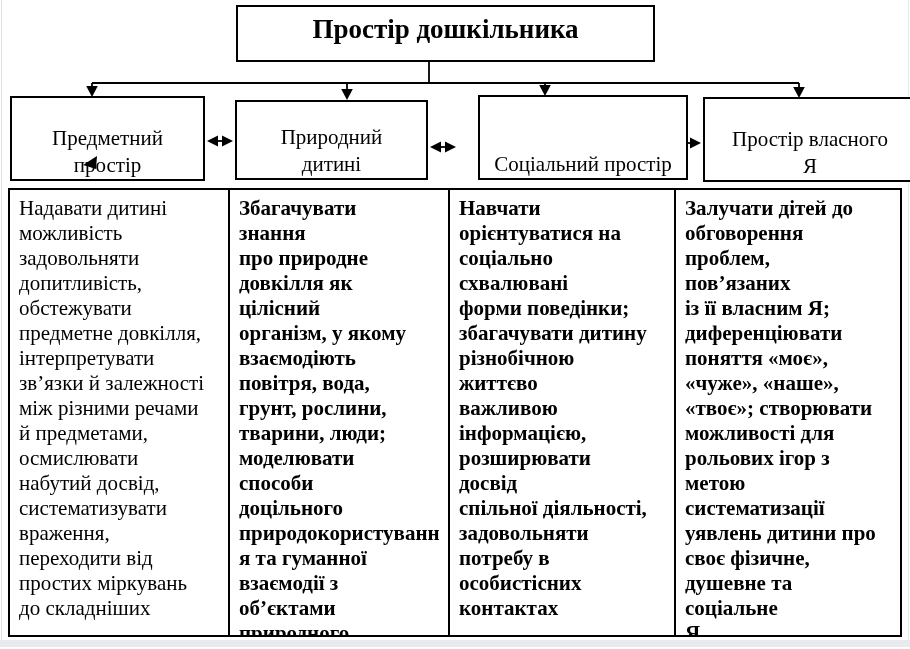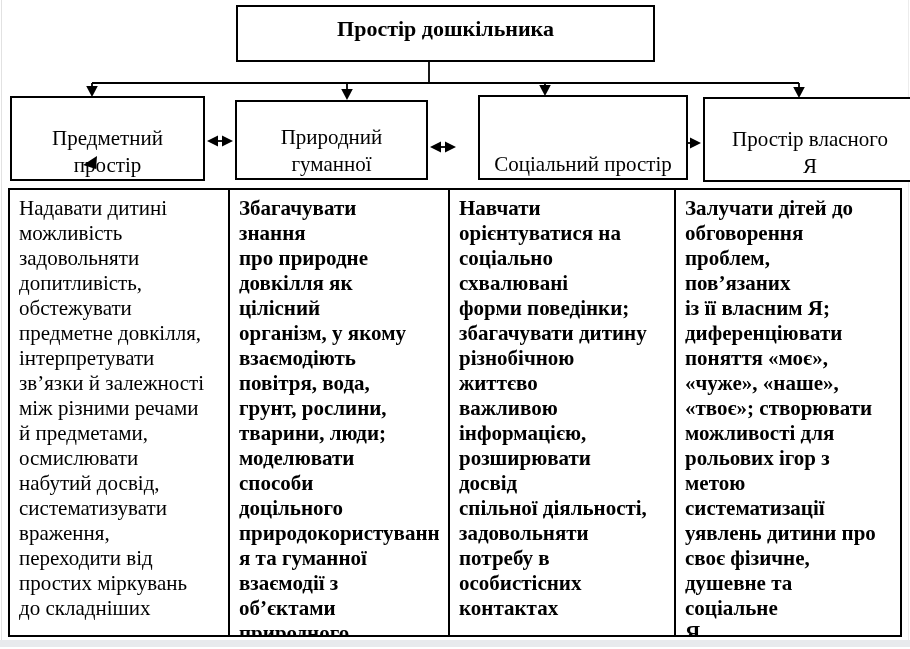--- a/index.html
+++ b/index.html
@@ -47,21 +47,21 @@
     display: flex;
     justify-content: center;
     text-align: center;
   }
   .root-box {
     left: 236px; top: 5px;
     width: 419px; height: 57px;
     align-items: flex-start;
     padding-top: 9px;
     font-weight: bold;
-    font-size: 22px;
+    font-size: 27px;
     line-height: 26px;
   }
   .branch-box {
     align-items: flex-end;
     padding-top: 24px;
     font-size: 21px;
     line-height: 27px;
     white-space: pre-line;
   }
   #branch-0 { left: 10px;  top: 96px;  width: 195px; height: 85px; }
@@ -154,21 +154,21 @@
   <div class="box root-box">
     <span>Простір дошкільника</span>
   </div>
 
   <div class="box branch-box" id="branch-0">
     <span>Предметний
 простір</span>
   </div>
   <div class="box branch-box" id="branch-1">
     <span>Природний
-гуманної</span>
+дитині</span>
   </div>
   <div class="box branch-box" id="branch-2">
     <span>Соціальний простір</span>
   </div>
   <div class="box branch-box" id="branch-3">
     <span>Простір власного
 Я</span>
   </div>
 
   <svg class="stray-arrow" viewBox="0 0 22 20" xmlns="http://www.w3.org/2000/svg">

